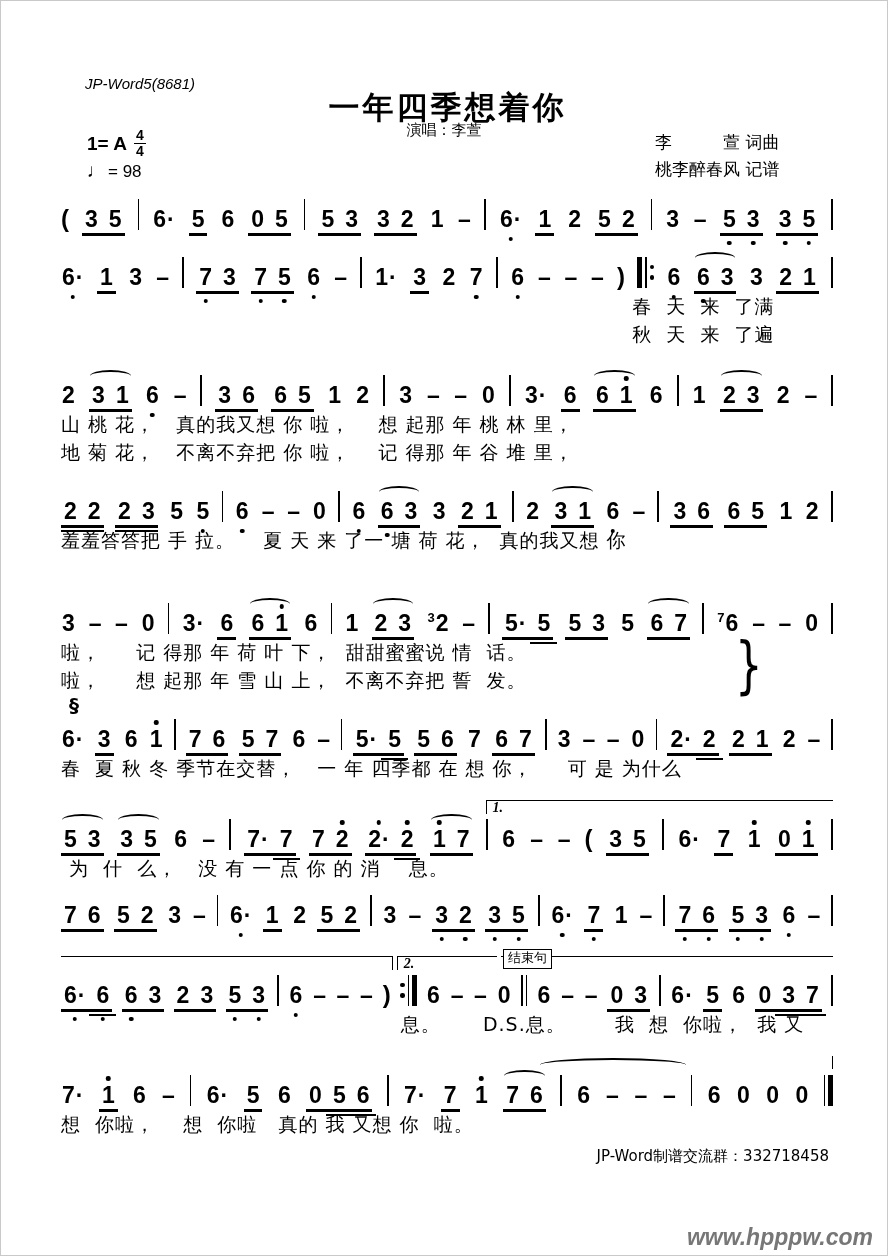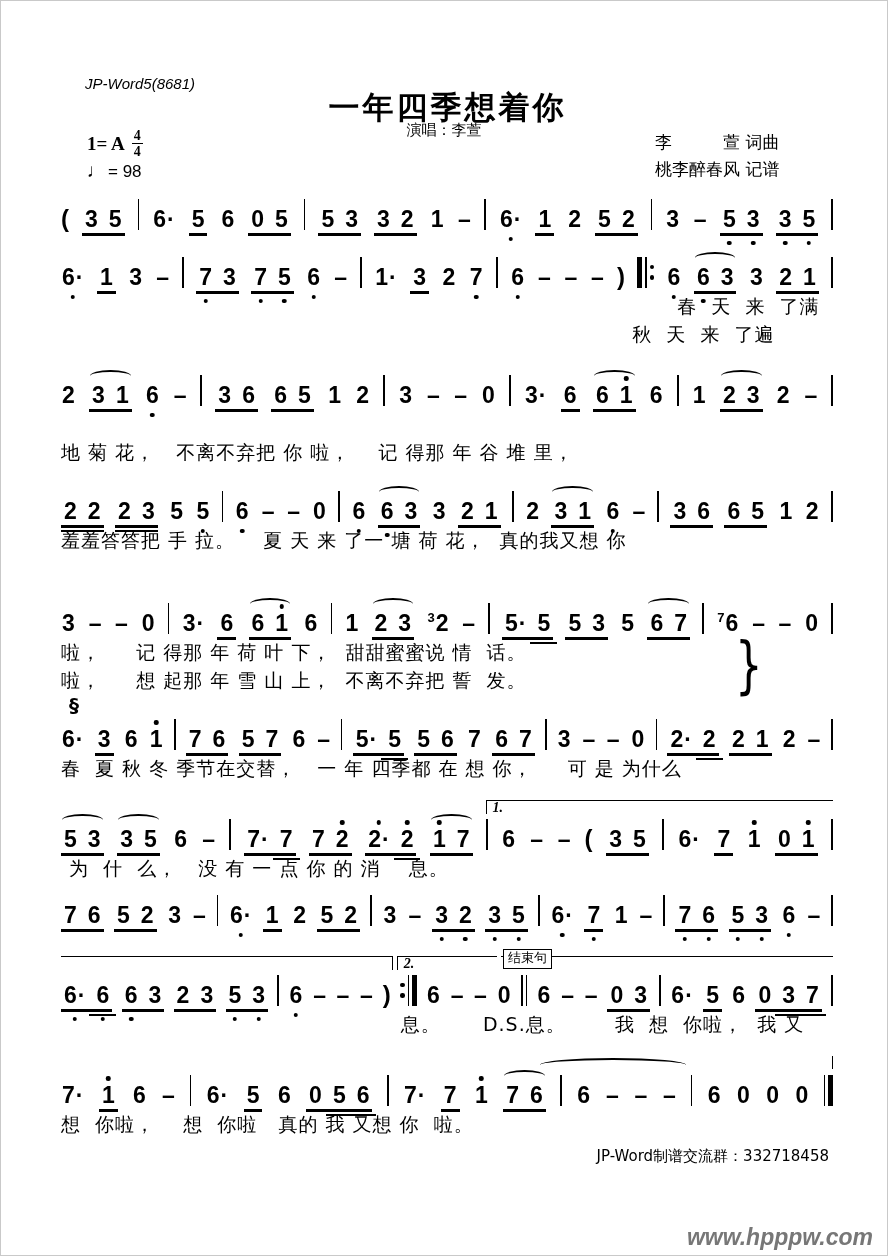--- a/index.html
+++ b/index.html
@@ -4,21 +4,21 @@
 <style>
   html,body{margin:0;padding:0;background:#fff;}
   .sheet{position:relative;width:888px;height:1256px;background:#fff;border:1px solid #c9c9c9;
          box-sizing:border-box;font-family:"DejaVu Sans",sans-serif;color:#000;overflow:hidden;}
   
   .gen{position:absolute;left:84px;top:74px;font-style:italic;font-size:15px;font-family:"Liberation Sans",sans-serif;}
   .title{position:absolute;left:7px;right:0;top:86px;margin:0;text-align:center;font-size:31px;font-weight:bold;letter-spacing:3px;}
   .perf{position:absolute;left:0;right:0;top:120px;text-align:center;font-size:15px;}
   .cred1{position:absolute;left:654px;top:130px;font-size:17px;white-space:pre;}
   .cred2{position:absolute;left:654px;top:157px;font-size:17px;white-space:pre;}
-  .keyrow{position:absolute;left:86px;top:127px;font-size:19px;font-weight:bold;display:flex;gap:7px;align-items:center;font-family:Liberation Serif, serif;}
+  .keyrow{position:absolute;left:86px;top:127px;font-size:19px;font-weight:bold;display:flex;gap:7px;align-items:center;font-family:Liberation Sans, sans-serif;}
   .frac{display:inline-flex;flex-direction:column;align-items:center;font-size:14px;line-height:1.1;}
   .frac .ftop{border-bottom:1.6px solid #000;padding:0 2px;}
   .tempo{position:absolute;left:86px;top:159px;font-size:17px;font-family:"Liberation Sans",sans-serif;}
   .qn{font-size:19px;margin-right:2px;}
   
   #score .sys{position:absolute;left:60px;width:772px;}
   #score .sys:nth-child(1){top:196px}
   #score .sys:nth-child(2){top:254px}
   #score .sys:nth-child(3){top:372px}
   #score .sys:nth-child(4){top:488px}
@@ -221,21 +221,21 @@
           <span class="note"><span>3</span></span>
           <span class="grp">
             <span class="note"><span>2</span></span>
             <span class="note"><span>1</span></span>
             <i class="ul"></i>
           </span>
           <span class="barwrap">
             <i class="bl"></i>
           </span>
         </div>
-        <div class="lyr v1" style="left: 74%; margin-left: 45px;">春  天  来  了满</div>
+        <div class="lyr v1" style="left: 74%;">春  天  来  了满</div>
         <div class="lyr v2" style="left: 74%;">秋  天  来  了遍</div>
       </div>
       <div class="sys">
         <div class="notes">
           <span class="note"><span>2</span></span>
           <span class="grp">
             <span class="note"><span>3</span></span>
             <span class="note"><span>1</span></span>
             <i class="ul"></i>
             <i class="tiearc"></i>
@@ -288,20 +288,21 @@
             <span class="note"><span>3</span></span>
             <i class="ul"></i>
             <i class="tiearc"></i>
           </span>
           <span class="note"><span>2</span></span>
           <span class="dash">–</span>
           <span class="barwrap">
             <i class="bl"></i>
           </span>
         </div>
+        <div class="lyr v1" style="left: 0%;">山 桃 花，   真的我又想 你 啦，    想 起那 年 桃 林 里，</div>
         <div class="lyr v2" style="left: 0%;">地 菊 花，   不离不弃把 你 啦，    记 得那 年 谷 堆 里，</div>
       </div>
       <div class="sys">
         <div class="notes">
           <span class="grp">
             <span class="note"><span>2</span></span>
             <span class="note"><span>2</span></span>
             <i class="ul"></i>
             <i class="ul l2"></i>
           </span>

